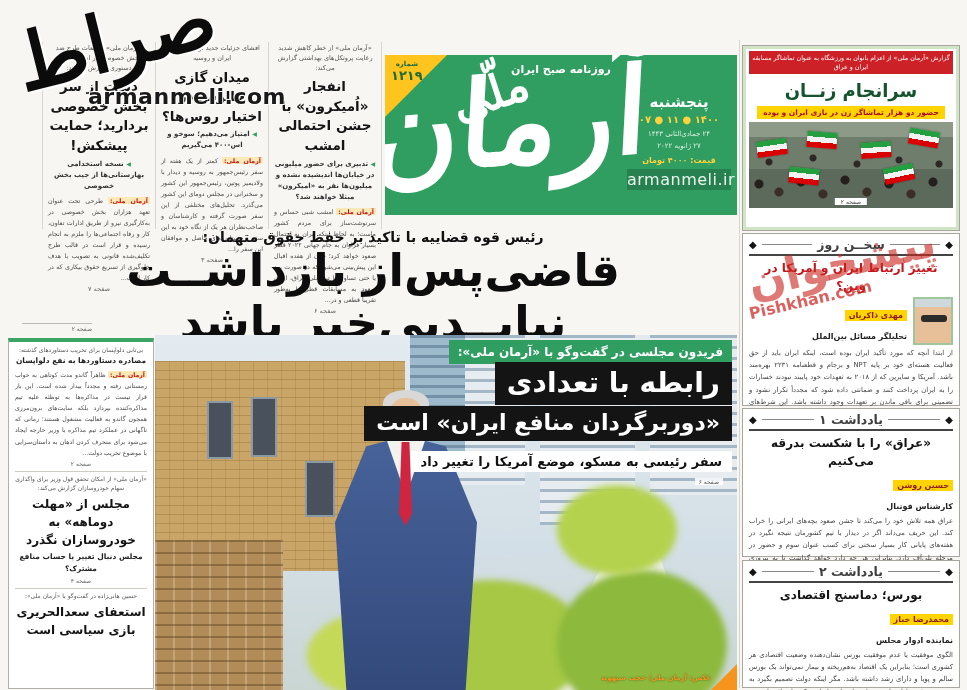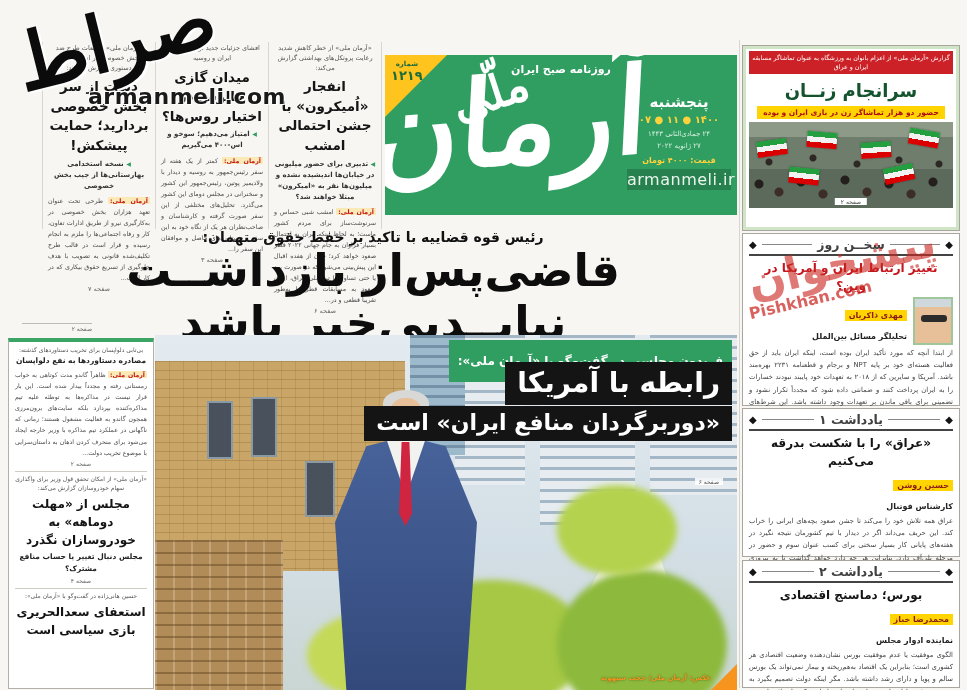--- a/index.html
+++ b/index.html
@@ -108,21 +108,21 @@
   .man-face { position:absolute; left:63px; top:8px; width:36px; height:42px; background:#e7c09a;
               border-radius:46%; }
   .man-torso { position:absolute; left:10px; top:46px; width:142px; height:254px;
                background:linear-gradient(#47639a,#33497c);
                clip-path:polygon(50% 0, 78% 4%, 100% 34%, 92% 100%, 8% 100%, 0 34%, 22% 4%); }
   .man-shirt { position:absolute; left:61px; top:48px; width:40px; height:58px; background:#f2f2ef;
                clip-path:polygon(0 0, 100% 0, 50% 100%); }
   .man-tie { position:absolute; left:74px; top:52px; width:13px; height:84px; background:#cf2540;
              clip-path:polygon(20% 0, 80% 0, 100% 85%, 50% 100%, 0 85%); }
   .iv-kick { position:absolute; top:5px; right:5px; background:#2f9e60; color:#fff; font-size:12px;
-             font-weight:bold; padding:14px 9px; }
+             font-weight:bold; padding:5px 9px; }
   .iv-hl { position:absolute; right:5px; background:#141414; color:#fff; font-weight:900;
            padding:4px 12px 6px; letter-spacing:-.5px; }
   .iv-hl1 { top:27px; font-size:28px; }
   .iv-hl2 { top:71px; font-size:22px; }
   .iv-sub { position:absolute; top:116px; right:5px; background:#fff; color:#111; font-size:13px;
             font-weight:900; padding:3px 10px; }
   .iv-page { position:absolute; top:143px; right:14px; background:rgba(255,255,255,.85); color:#555;
              font-size:6px; padding:0 4px; }
   .credit { position:absolute; right:26px; bottom:8px; color:#f7941d; font-size:7px; font-weight:bold;
             text-shadow:0 0 2px rgba(0,0,0,.5); }
@@ -270,22 +270,23 @@
     <div class="bush" style="right:280px; bottom:-10px; width:150px; height:90px; background:#c4d957;"></div>
     <div class="bush" style="right:60px; top:150px; width:120px; height:90px; background:#b5d24e;"></div>
     <div class="man">
       <div class="man-hair"></div>
       <div class="man-face"></div>
       <div class="man-torso"></div>
       <div class="man-shirt"></div>
       <div class="man-tie"></div>
     </div>
     <div class="iv-kick fa">فریدون مجلسی در گفت‌وگو با «آرمان ملی»:</div>
-    <div class="iv-hl iv-hl1 fa">رابطه با آمریکا</div>
+    <div class="iv-hl iv-hl1 fa">رابطه با تعدادی</div>
     <div class="iv-hl iv-hl2 fa">«دوربرگردان منافع ایران» است</div>
+    <div class="iv-sub fa">سفر رئیسی به مسکو، موضع آمریکا را تغییر داد</div>
     <div class="iv-page fa">صفحه ۶</div>
     <div class="credit fa">عکس: آرمان ملی/ حجت سپهوند</div>
     <div class="corner-tri"></div>
   </div>
 
   <div class="leftpan">
     <div>
       <div class="lp-kick fa">بی‌تابی دلواپسان برای تخریب دستاوردهای گذشته:</div>
       <div class="lp-sub fa">مصادره دستاوردها به نفع دلواپسان</div>
       <div class="lp-body jt fa"><span class="lead-red">آرمان ملی:</span> <span>ظاهراً گاندو مدت کوتاهی به خواب زمستانی رفته و مجدداً بیدار شده است. این بار قرار نیست در مذاکره‌ها به توطئه علیه تیم مذاکره‌کننده بپردازد بلکه سایت‌های برون‌مرزی همچون گاندو به فعالیت مشغول هستند؛ زمانی که ناگهانی در عملکرد تیم مذاکره با وزیر خارجه ایجاد می‌شود برای منحرف کردن اذهان به داستان‌سرایی با موضوع تخریب دولت...</span></div>

